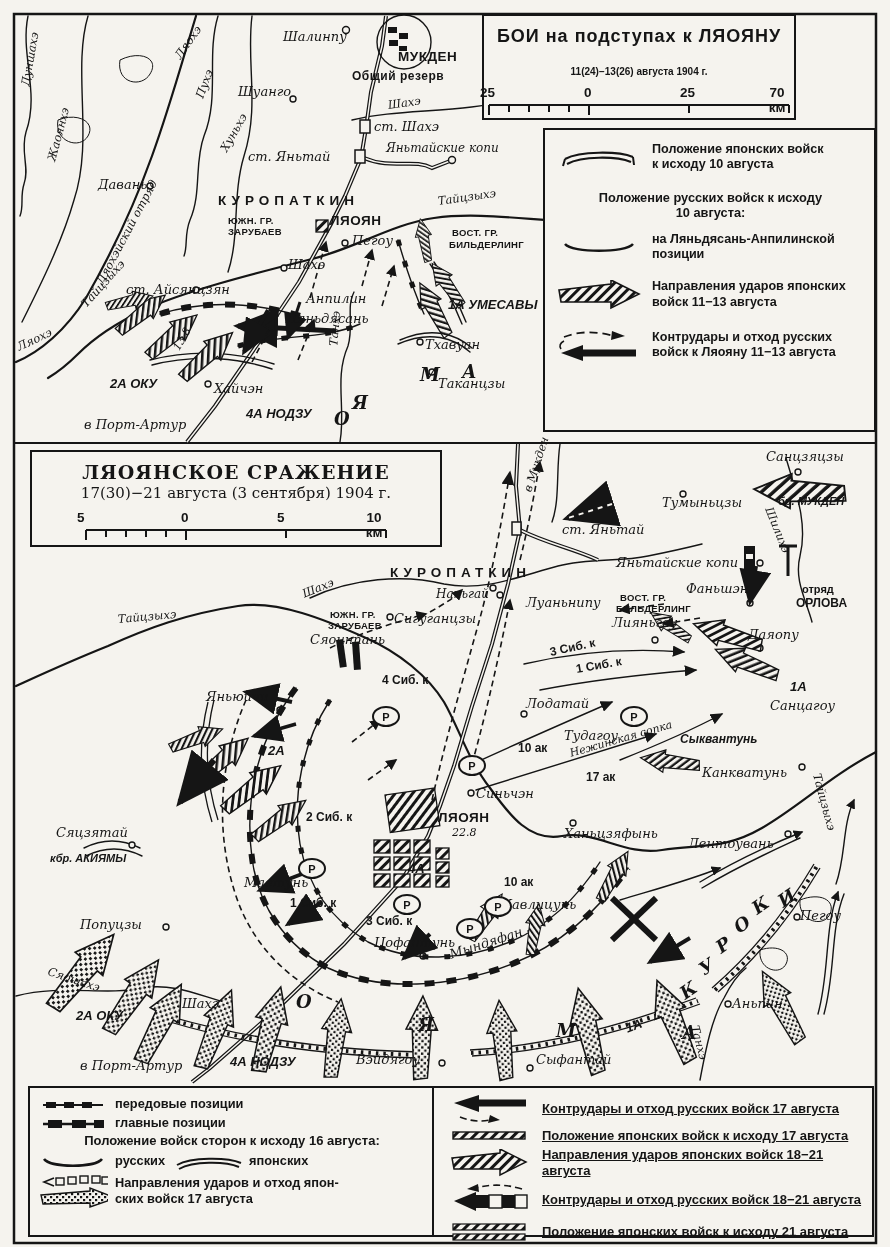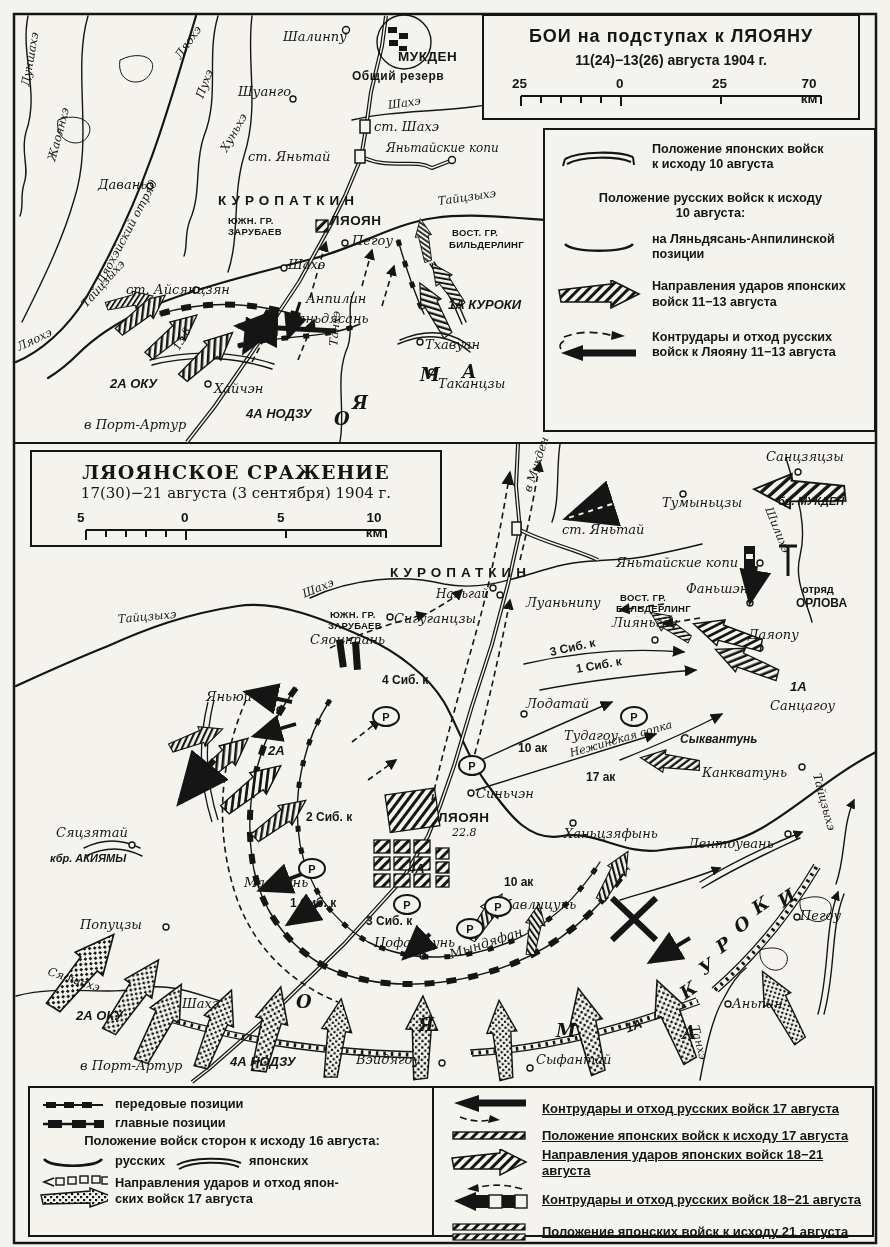--- a/index.html
+++ b/index.html
@@ -33,24 +33,24 @@
   .lb-grp{font-weight:700;font-size:9.5px;letter-spacing:.3px;}
   .lb-army{font-weight:700;font-style:italic;font-size:13px;}
   .lb-corps{font-weight:700;font-size:12px;}
   .lb-big{font-family:"DejaVu Serif",serif;font-weight:700;font-style:italic;font-size:18px;}
   .lb-note{font-family:"DejaVu Serif",serif;font-style:italic;font-size:11px;}
   .res{position:absolute;width:24px;height:17px;border:2px solid #151515;border-radius:50%;
        background:#f5f3ee;font-weight:700;font-size:11px;display:flex;align-items:center;
        justify-content:center;z-index:2;}
 
   .box{position:absolute;background:#f5f3ee;border:2.5px solid #151515;z-index:3;box-sizing:border-box;}
-  #top-title-box{left:482px;top:14px;width:378px;height:106px;text-align:center;padding-top:10px;}
+  #top-title-box{left:482px;top:14px;width:314px;height:106px;text-align:center;padding-top:10px;}
   #bottom-title-box{left:30px;top:450px;width:412px;height:97px;text-align:center;padding-top:9px;}
   .t1{font-size:18px;font-weight:700;letter-spacing:1px;}
-  .t2{font-size:14px;font-weight:700;margin-top:5px;}
+  .t2{font-size:10px;font-weight:700;margin-top:19px;}
   .bt1{font-family:"DejaVu Serif",serif;font-weight:700;font-size:19px;letter-spacing:1px;}
   .bt2{font-family:"DejaVu Serif",serif;font-weight:400;font-size:15px;margin-top:1px;}
   .scalebar{position:relative;margin:14px auto 0;width:310px;height:28px;}
   .sc{position:absolute;top:-6px;font-weight:700;font-size:13.5px;}
   .sc0{left:-4px;}.sc1{left:100px;}.sc2{left:196px;}.sc3{left:276px;}
   .ruler{position:absolute;left:0;top:12px;}
 
   #top-legend-box{left:543px;top:128px;width:333px;height:304px;padding:12px 8px 6px 10px;}
   .l-row{display:flex;align-items:center;gap:9px;margin-bottom:11px;}
   .l-sym{flex:none;width:88px;display:flex;justify-content:center;}
@@ -321,21 +321,21 @@
       <span class="lb lb-grp" style="left: 228px; top: 216px;">ЮЖН. ГР.</span>
       <span class="lb lb-grp" style="left: 228px; top: 227px;">ЗАРУБАЕВ</span>
       <span class="lb lb-cap" style="left: 330px; top: 214px;">ЛЯОЯН</span>
       <span class="lb lb-city" style="left: 352px; top: 234px;">Пегоу</span>
       <span class="lb lb-grp" style="left: 452px; top: 228px;">ВОСТ. ГР.</span>
       <span class="lb lb-grp" style="left: 449px; top: 240px;">БИЛЬДЕРЛИНГ</span>
       <span class="lb lb-city" style="left: 126px; top: 283px;">ст. Айсянцзян</span>
       <span class="lb lb-city" style="left: 288px; top: 258px;">Шахэ</span>
       <span class="lb lb-city" style="left: 306px; top: 292px;">Анпилин</span>
       <span class="lb lb-city" style="left: 286px; top: 312px;">Ляньдясань</span>
-      <span class="lb lb-army" style="left: 448px; top: 298px;">1А КУРОКИ</span>
+      <span class="lb lb-army" style="left: 448px; top: 298px;">1А УМЕСАВЫ</span>
       <span class="lb lb-city" style="left: 425px; top: 338px;">Тхавуан</span>
       <span class="lb lb-city" style="left: 438px; top: 377px;">Таканцзы</span>
       <span class="lb lb-army" style="left: 110px; top: 377px;">2А ОКУ</span>
       <span class="lb lb-city" style="left: 214px; top: 382px;">Хайчэн</span>
       <span class="lb lb-army" style="left: 246px; top: 407px;">4А НОДЗУ</span>
       <span class="lb lb-city" style="left: 84px; top: 418px;">в Порт-Артур</span>
       <span class="lb lb-big" style="left: 334px; top: 410px;">О</span>
       <span class="lb lb-big" style="left: 352px; top: 394px;">Я</span>
       <span class="lb lb-big" style="left: 420px; top: 366px;">М</span>
       <span class="lb lb-big" style="left: 462px; top: 363px;">А</span>

